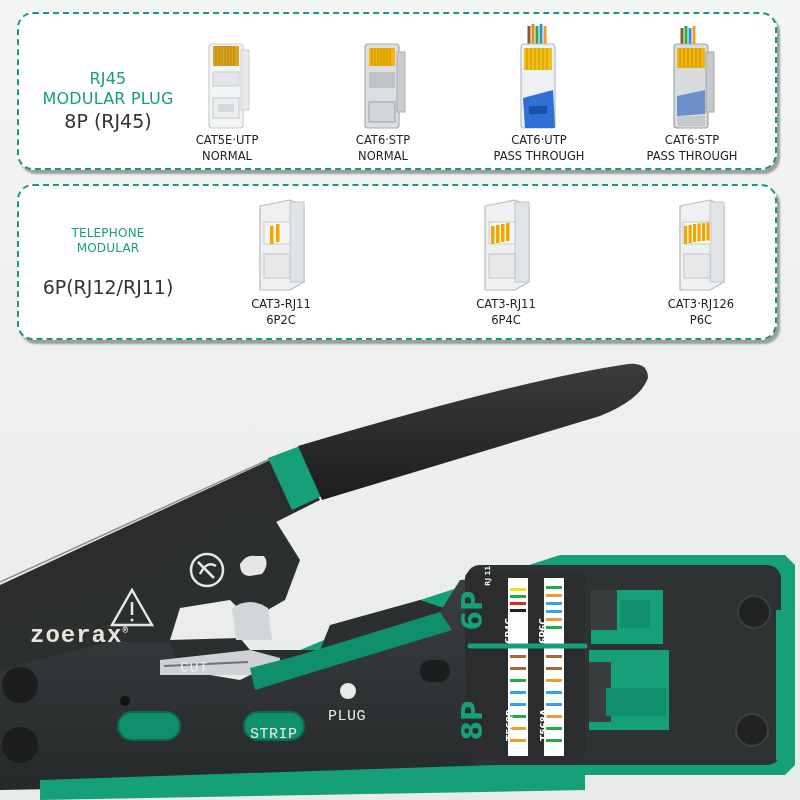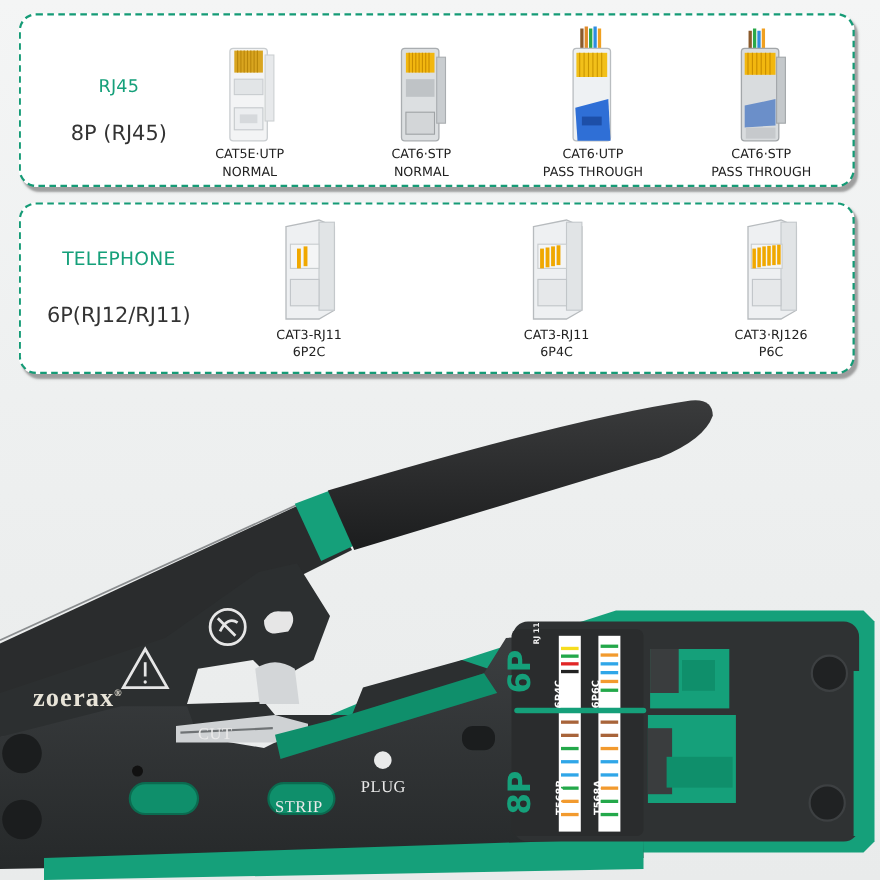--- a/index.html
+++ b/index.html
@@ -49,31 +49,32 @@
     font-weight: 500;
     text-align: center;
   }
   .plug { margin: 0 auto; display: block; }
 
   
   .tool { position: absolute; left: 0; top: 350px; width: 800px; height: 450px; }
   .label-white {
     position: absolute;
     color: #eaeaea;
-    font-family: Liberation Serif, serif;
+    font-family: Liberation Mono, monospace;
     font-size: 15px;
     letter-spacing: 0.5px;
   }
 </style>
 </head>
 <body>
 
 <div class="panel p1">
   <div class="panel-title" style="left:14px; top:55px; width:150px; font-size:16px;">
     <div>RJ45</div>
+    <div>MODULAR PLUG</div>
   </div>
   <div class="panel-sub" style="left:14px; top:96px; width:150px;">8P (RJ45)</div>
 
   <div class="item" style="left:143px; top:8px;">
     <svg class="plug" width="60" height="110" viewBox="0 0 60 110">
       <rect x="12" y="22" width="34" height="84" rx="3" fill="#f3f4f5" stroke="#c9cdd0" stroke-width="1.2"></rect>
       <rect x="44" y="28" width="8" height="60" fill="#e7e9eb" stroke="#cdd0d2"></rect>
       <rect x="16" y="24" width="26" height="20" fill="#d9a520"></rect>
       <g stroke="#b8860b" stroke-width="1">
           <line x1="19" y1="24" x2="19" y2="44"></line>
@@ -160,22 +161,23 @@
         </g>
       <path d="M15 78 L43 72 L43 96 L15 98 Z" fill="#6b8fc9"></path>
       <rect x="16" y="98" width="27" height="10" fill="#c6c9cc"></rect>
     </svg>
     <div class="cap">CAT6·STP</div>
     <div class="cap">PASS THROUGH</div>
   </div>
 </div>
 
 <div class="panel p2">
-  <div class="panel-title" style="left:14px; top:40px; width:150px; font-size:17px;">
+  <div class="panel-title" style="left:14px; top:40px; width:150px; font-size:12px;">
     <div>TELEPHONE</div>
+    <div>MODULAR</div>
   </div>
   <div class="panel-sub" style="left:14px; top:90px; width:150px;">6P(RJ12/RJ11)</div>
 
   <div class="item" style="left:197px; top:6px;">
     <svg class="plug" width="70" height="104" viewBox="0 0 70 104">
       <path d="M14 14 L44 8 L58 14 L58 90 L44 98 L14 98 Z" fill="#eef0f2" stroke="#b7bbbe" stroke-width="1.2"></path>
       <rect x="44" y="10" width="14" height="80" fill="#e1e4e6" stroke="#c4c8cb"></rect>
       <rect x="18" y="30" width="26" height="22" fill="#f4f5f6" stroke="#c8ccce"></rect>
       <rect x="24" y="34" width="3.5" height="18" fill="#f0a800"></rect>
       <rect x="30" y="32" width="3.5" height="18" fill="#f0a800"></rect>

